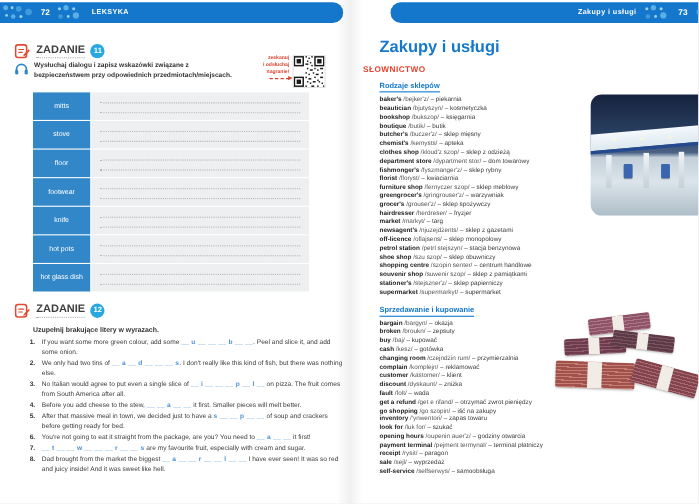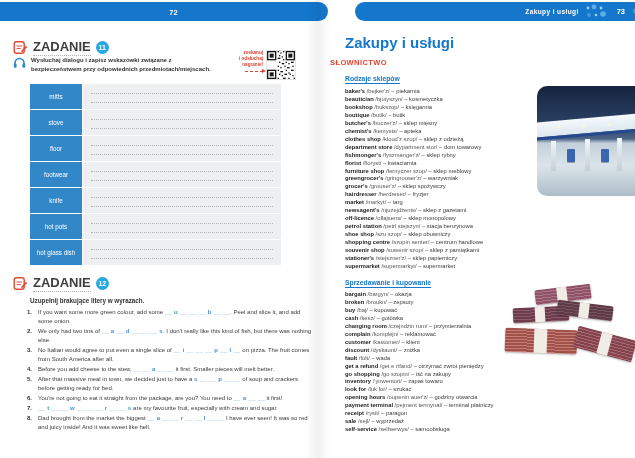--- a/index.html
+++ b/index.html
@@ -4,28 +4,28 @@
 <style>
   html,body{margin:0;padding:0;background:#e8e8e8;}
   .spread{position:relative;width:635px;height:458px;background:#ffffff;
     font-family:"Liberation Sans",sans-serif;overflow:hidden;}
   .spine{position:absolute;left:306px;top:0;width:24px;height:100%;
     background:linear-gradient(to right,rgba(0,0,0,0),rgba(0,0,0,.06) 50%,rgba(0,0,0,0));pointer-events:none;}
 
   
   .bar{position:absolute;top:2px;height:19px;background:#1477cc;color:#fff;
     display:flex;align-items:center;gap:6px;}
-  .bar-left{left:0;width:309px;border-radius:0 12px 12px 0;padding-left:19px;flex-direction:column;}
+  .bar-left{left:0;width:309px;border-radius:0 12px 12px 0;padding-left:3px;}
   .bar-right{left:331px;width:304px;border-radius:12px 0 0 12px;justify-content:flex-end;margin-left:24px;}
   .bar .pg{font-size:7.5px;font-weight:bold;}
   .bar .lbl{font-size:6.5px;font-weight:bold;letter-spacing:.4px;}
 
   
   .task-head{position:absolute;display:flex;align-items:center;gap:5px;}
-  .task-label{font-size:13px;font-weight:bold;color:#3d3d3d;border-bottom:1px dotted #b0b0b0;padding-bottom:1px;text-align:right;}
+  .task-label{font-size:10px;font-weight:bold;color:#3d3d3d;border-bottom:1px dotted #b0b0b0;padding-bottom:1px;text-align:right;}
   .task-num{width:13px;height:13px;border-radius:50%;background:#29a8e0;color:#fff;
     font-size:7px;font-weight:bold;display:flex;align-items:center;justify-content:center;}
 
   
   .instr{position:absolute;left:13px;top:56px;display:flex;gap:5px;}
   .instr-text{width:188px;font-size:6px;line-height:8.6px;font-weight:bold;color:#333;}
   .qr-wrap{position:absolute;left:221px;top:50px;display:flex;gap:3px;align-items:flex-start;}
   .qr-note{width:42px;text-align:right;font-size:4.6px;line-height:5.9px;color:#d9442f;font-weight:bold;}
   .qr-arrow{margin-top:3px;margin-left:auto;width:18px;border-top:1px dashed #d9442f;position:relative;}
   .qr-arrow:after{content:"";position:absolute;right:-3px;top:-3px;border-left:4px solid #d9442f;

